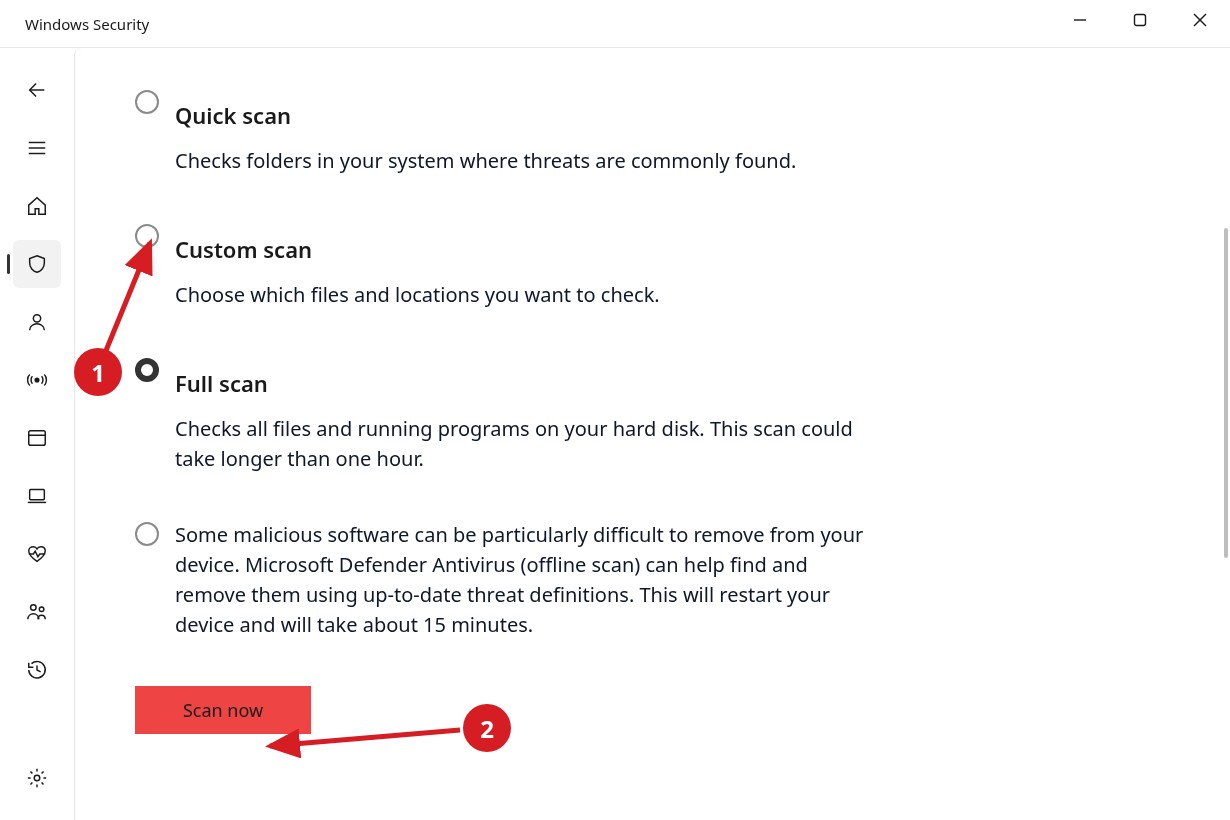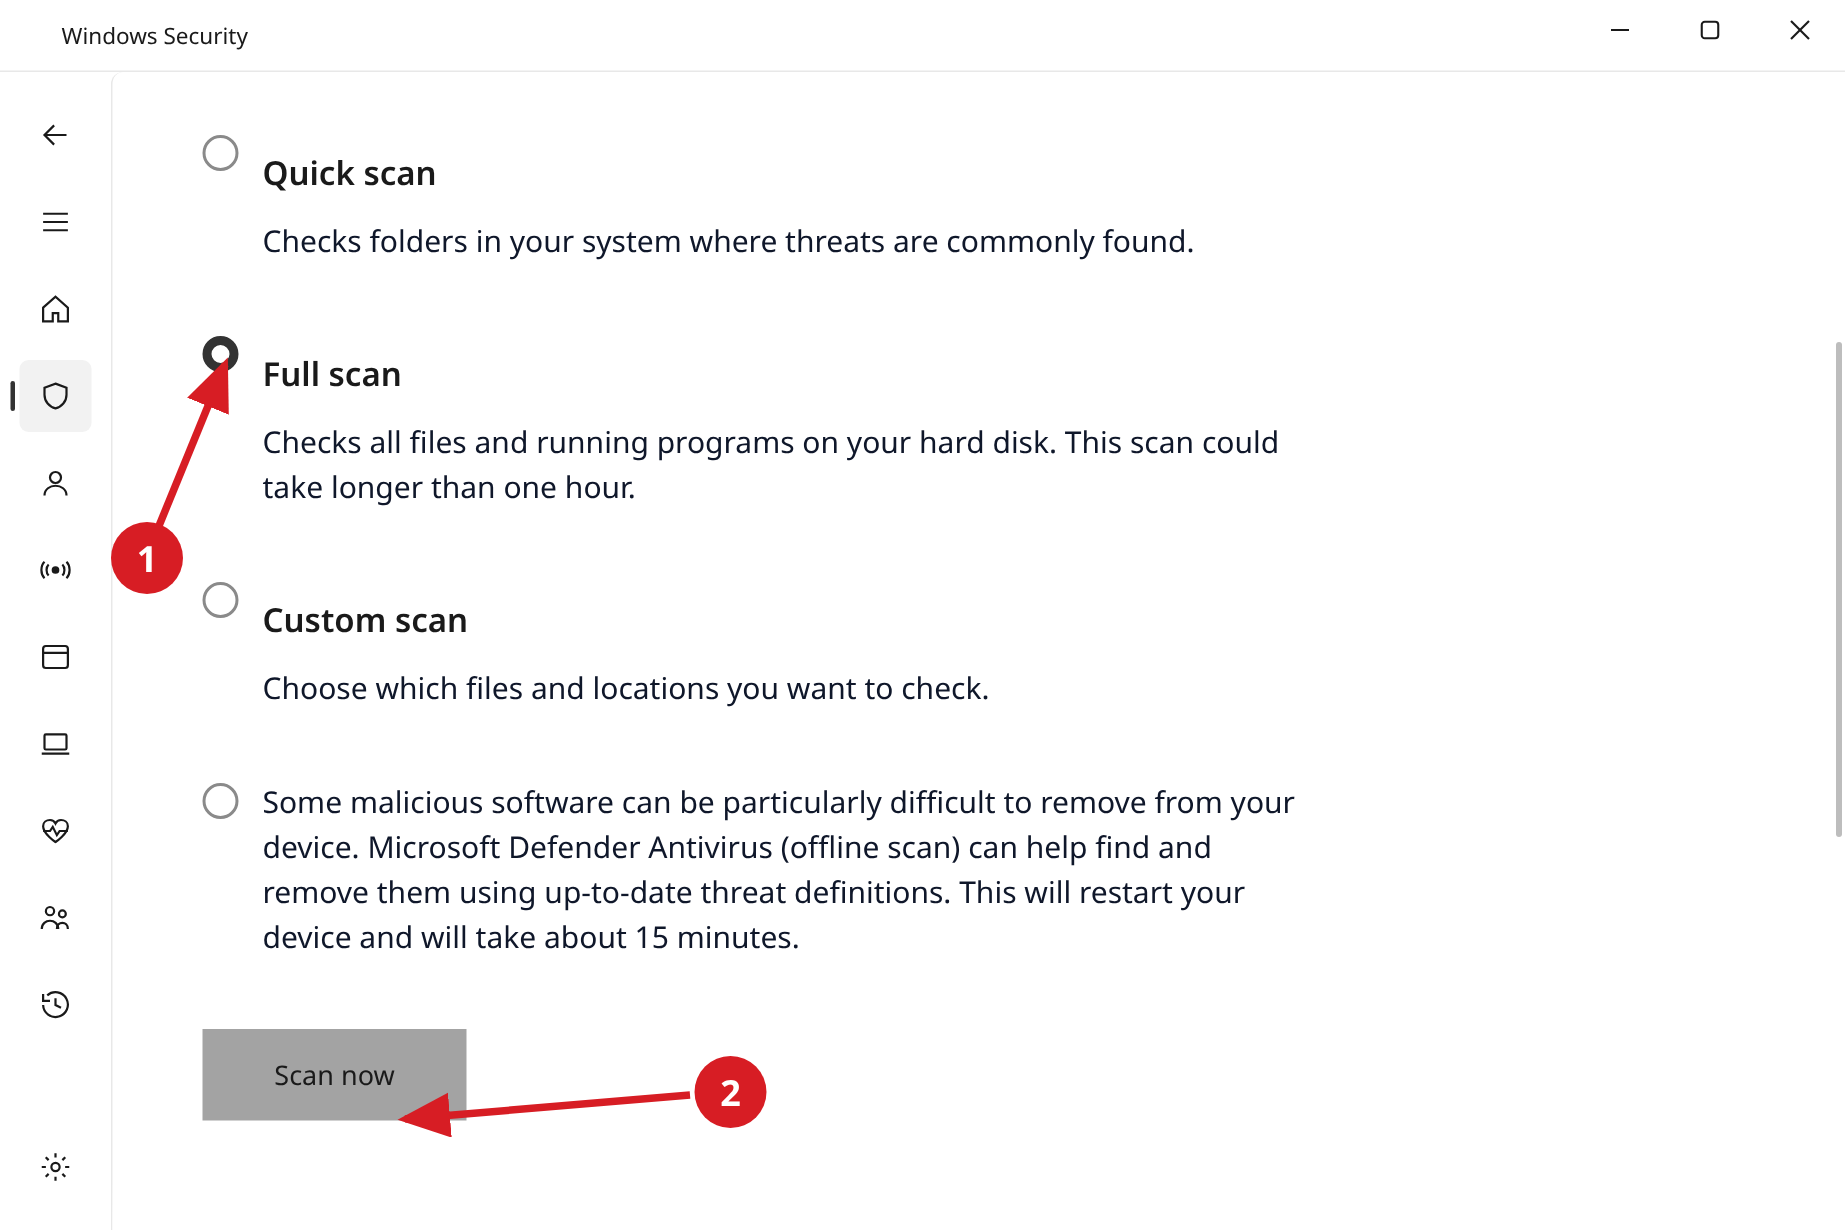--- a/index.html
+++ b/index.html
@@ -14,21 +14,21 @@
       height: 820px;
       overflow: hidden;
       position: relative;
     }
     
     .titlebar {
       height: 48px;
       display: flex;
       align-items: center;
       justify-content: space-between;
-      padding-left: 41px;
+      padding-left: 25px;
       border-bottom: 1px solid #e8e8e8;
     }
     .titlebar-title {
       font-size: 15px;
       color: #1a1a1a;
     }
     .window-controls {
       display: flex;
       height: 100%;
     }
@@ -125,22 +125,22 @@
     .option-desc {
       font-size: 20px;
       color: #0f172a;
       line-height: 1.5;
     }
 
     .scan-btn {
       margin-top: 20px;
       margin-left: 0px;
       width: 176px;
-      height: 61px;
-      background: #a3a3a3;
+      height: 48px;
+      background: #ef4444;
       border: none;
       font-size: 18px;
       color: #1a1a1a;
       display: flex;
       align-items: center;
       justify-content: center;
       font-family: inherit;
     }
 
     
@@ -287,32 +287,32 @@
 
       <div class="option">
         <div class="radio"></div>
         <div class="option-body">
           <div class="option-title">Quick scan</div>
           <div class="option-desc">Checks folders in your system where threats are commonly found.</div>
         </div>
       </div>
 
       <div class="option">
+        <div class="radio"></div>
+        <div class="option-body">
+          <div class="option-title">Custom scan</div>
+          <div class="option-desc">Choose which files and locations you want to check.</div>
+        </div>
+      </div>
+
+      <div class="option">
         <div class="radio selected"></div>
         <div class="option-body">
           <div class="option-title">Full scan</div>
           <div class="option-desc">Checks all files and running programs on your hard disk. This scan could take longer than one hour.</div>
-        </div>
-      </div>
-
-      <div class="option">
-        <div class="radio"></div>
-        <div class="option-body">
-          <div class="option-title">Custom scan</div>
-          <div class="option-desc">Choose which files and locations you want to check.</div>
         </div>
       </div>
 
       <div class="option">
         <div class="radio"></div>
         <div class="option-body">
           <div class="option-desc">Some malicious software can be particularly difficult to remove from your device. Microsoft Defender Antivirus (offline scan) can help find and remove them using up-to-date threat definitions. This will restart your device and will take about 15 minutes.</div>
         </div>
       </div>
 

